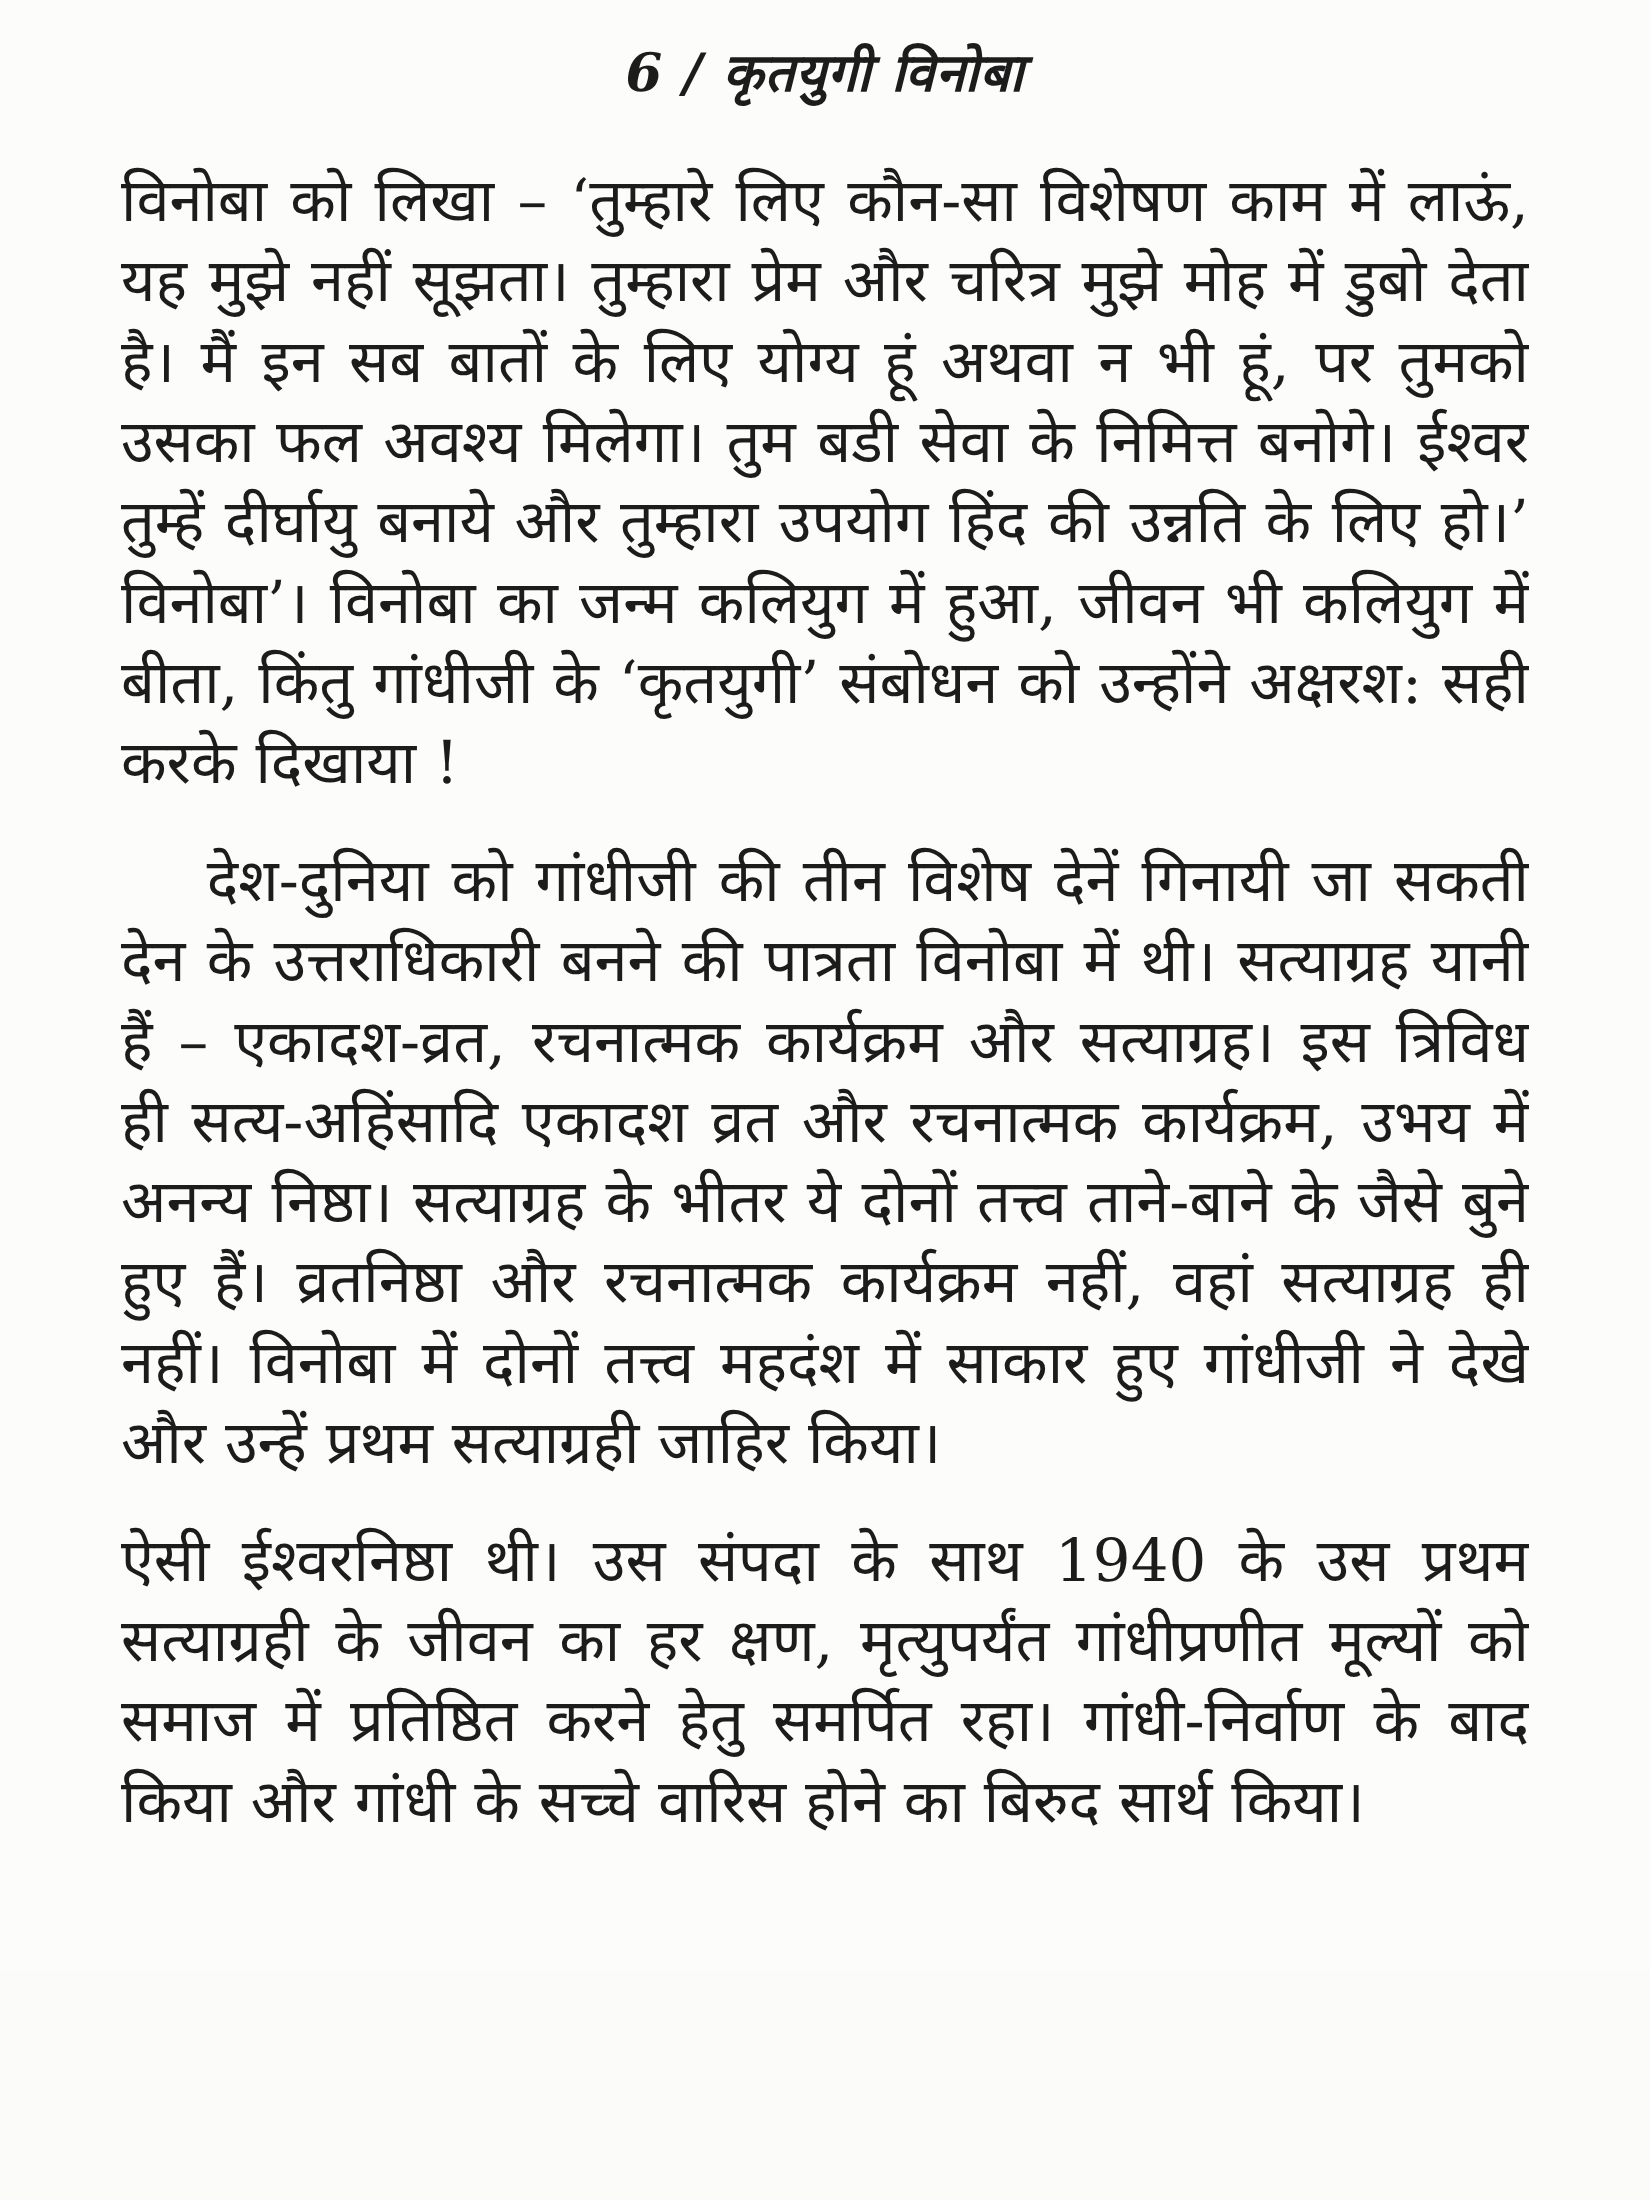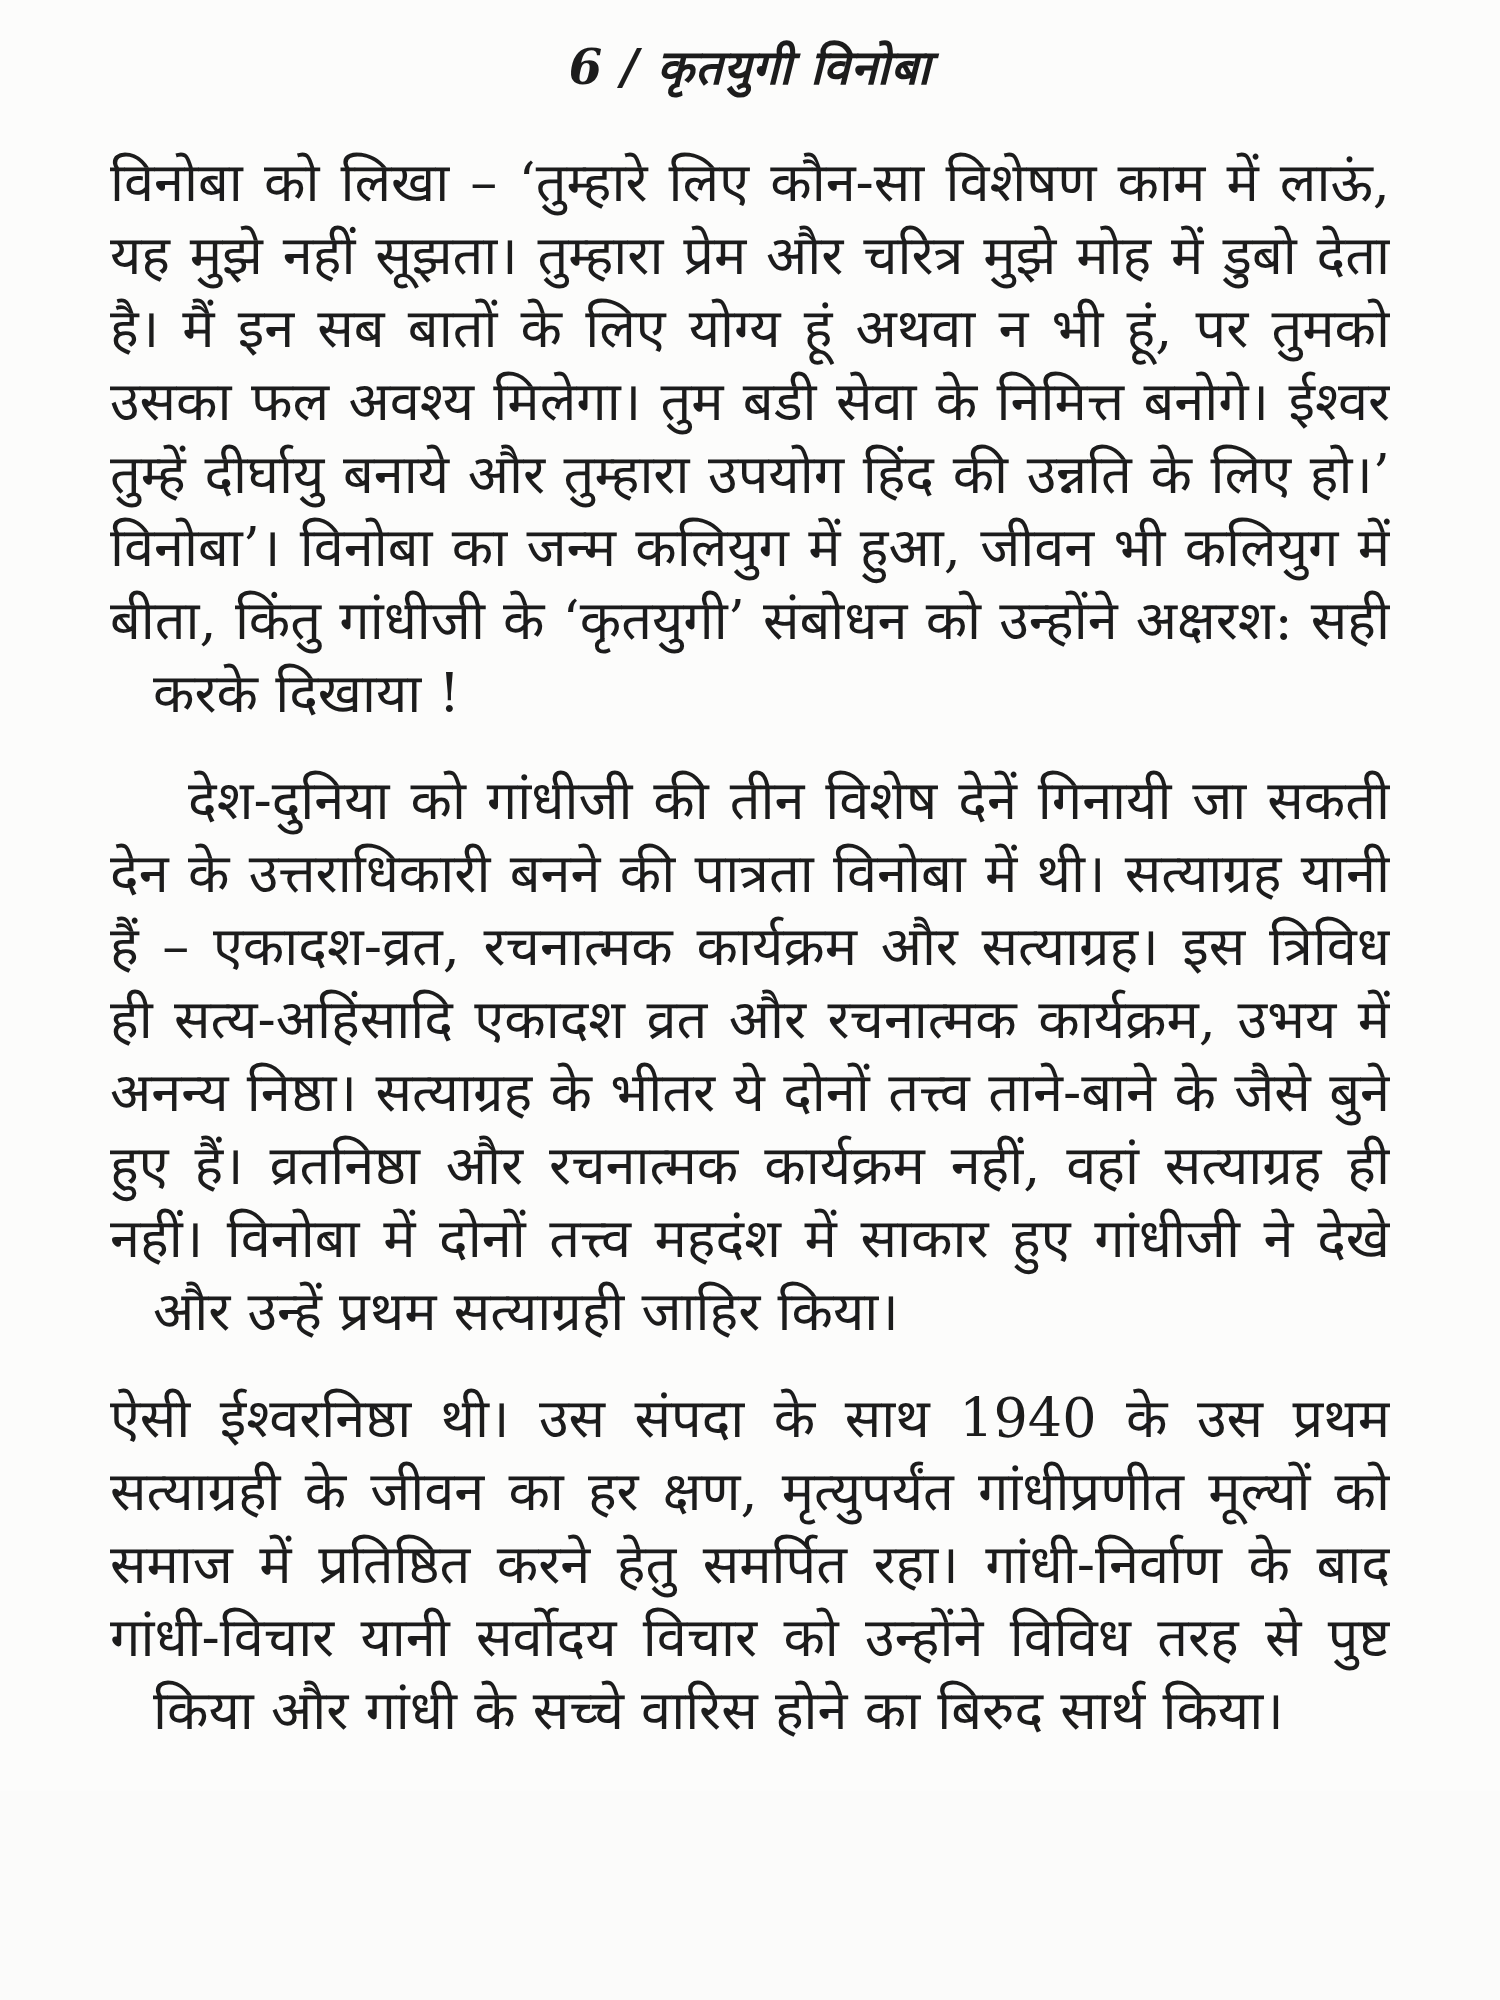--- a/index.html
+++ b/index.html
@@ -42,21 +42,20 @@
     text-align-last: justify;
     text-justify: inter-word;
     overflow: hidden;
   }
   .line.indent {
     text-indent: 78px;
   }
   .line.last {
     text-align: left;
     text-align-last: left;
-    margin-left: 43px;
   }
 </style>
 </head>
 <body>
 
 <div class="page">
 
   <div class="page-header">
     <span>6 / कृतयुगी विनोबा</span>
   </div>
@@ -80,17 +79,16 @@
     <div class="line">अनन्य निष्ठा। सत्याग्रह के भीतर ये दोनों तत्त्व ताने-बाने के जैसे बुने</div>
     <div class="line">हुए हैं। व्रतनिष्ठा और रचनात्मक कार्यक्रम नहीं, वहां सत्याग्रह ही</div>
     <div class="line">नहीं। विनोबा में दोनों तत्त्व महदंश में साकार हुए गांधीजी ने देखे</div>
     <div class="line last">और उन्हें प्रथम सत्याग्रही जाहिर किया।</div>
   </div>
 
   <div class="paragraph">
     <div class="line">ऐसी ईश्वरनिष्ठा थी। उस संपदा के साथ 1940 के उस प्रथम</div>
     <div class="line">सत्याग्रही के जीवन का हर क्षण, मृत्युपर्यंत गांधीप्रणीत मूल्यों को</div>
     <div class="line">समाज में प्रतिष्ठित करने हेतु समर्पित रहा। गांधी-निर्वाण के बाद</div>
-    <div class="line">गांधी-विचार यानी सर्वोदय विचार को उन्होंने विविध तरह से पुष्ट</div>
     <div class="line last">किया और गांधी के सच्चे वारिस होने का बिरुद सार्थ किया।</div>
   </div>
 
 </div>
 
 </body></html>

